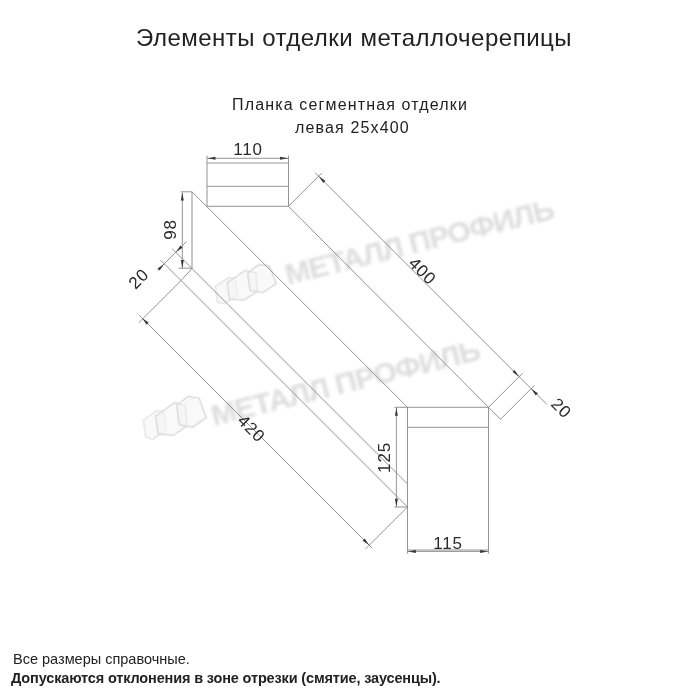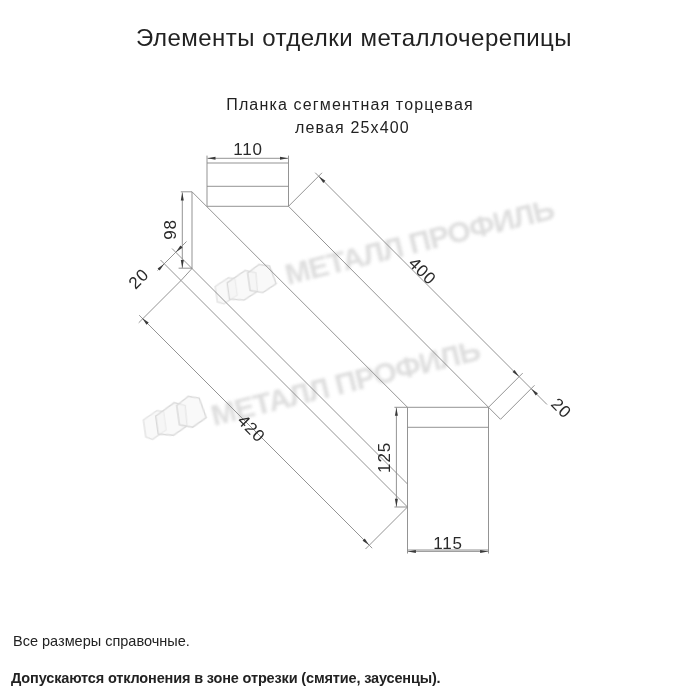--- a/index.html
+++ b/index.html
@@ -9,21 +9,21 @@
   .dim { font-size:17px; fill:#2a2a2a; letter-spacing:0.8px; font-family:"Liberation Sans",sans-serif; }
   .wm { font-size:30px; font-weight:bold; fill:#cfcfcf; letter-spacing:-0.9px; opacity:0.7;
         font-family:"Liberation Sans",sans-serif; filter:blur(1.8px); }
   .abs { position:absolute; }
 </style>
 </head>
 <body>
 
 <div class="abs" style="left:4px; top:24px; width:700px; text-align:center; font-size:24px; color:#222; letter-spacing:0.5px; white-space:nowrap;">Элементы отделки металлочерепицы</div>
 
-<div class="abs" style="left:0; top:96px; width:700px; text-align:center; font-size:16px; color:#222; letter-spacing:1.15px; white-space:nowrap;">Планка сегментная торцевая</div>
+<div class="abs" style="left:0; top:96px; width:700px; text-align:center; font-size:16px; color:#222; letter-spacing:1.15px; white-space:nowrap;">Планка сегментная отделки</div>
 
 <div class="abs" style="left:2.5px; top:118.5px; width:700px; text-align:center; font-size:16px; color:#222; letter-spacing:1.15px; white-space:nowrap;">левая 25х400</div>
 
 <svg class="abs" style="left:0; top:0;" width="700" height="700" viewBox="0 0 700 700">
 
 <g>
       <g transform="translate(213,271) rotate(-8)" stroke="#d9d9d9" stroke-width="1.4" fill="#f4f4f4" fill-opacity="0.55" filter="blur(0.7px)">
         <path d="M0.0,15.6 L14.4,8.8 L20.6,10.7 L20.6,27.3 L6.2,34.1 L0.0,31.2 Z" stroke="#e3e3e3"></path>
         <path d="M12.4,13.7 L31.9,3.9 L42.2,7.8 L41.2,26.3 L26.8,33.1 L12.4,30.2 Z"></path>
         <path d="M34.0,6.8 L46.4,0.0 L56.7,2.9 L60.8,21.4 L46.4,28.3 L34.0,24.4 Z"></path>
@@ -198,15 +198,15 @@
       <line x1="407.9" y1="551.4" x2="488.1" y2="551.4" class="ln"></line>
       <polygon points="407.9,551.4 415.9,549.9 415.9,552.9" fill="#3a3a3a"></polygon>
       <polygon points="488.1,551.4 480.1,552.9 480.1,549.9" fill="#3a3a3a"></polygon>
     </g>
 
 <g>
       <text x="448" y="549" class="dim" text-anchor="middle">115</text>
     </g>
 </svg>
 
-<div class="abs" style="left:13px; top:633px; font-size:14.5px; color:#222; white-space:nowrap;">Все размеры справочные.</div>
+<div class="abs" style="left:13px; top:651px; font-size:14.5px; color:#222; white-space:nowrap;">Все размеры справочные.</div>
 
 <div class="abs" style="left:11px; top:669.5px; font-size:14.5px; color:#222; letter-spacing:-0.15px; white-space:nowrap;font-weight:bold;">Допускаются отклонения в зоне отрезки (смятие, заусенцы).</div>
 
 </body></html>

